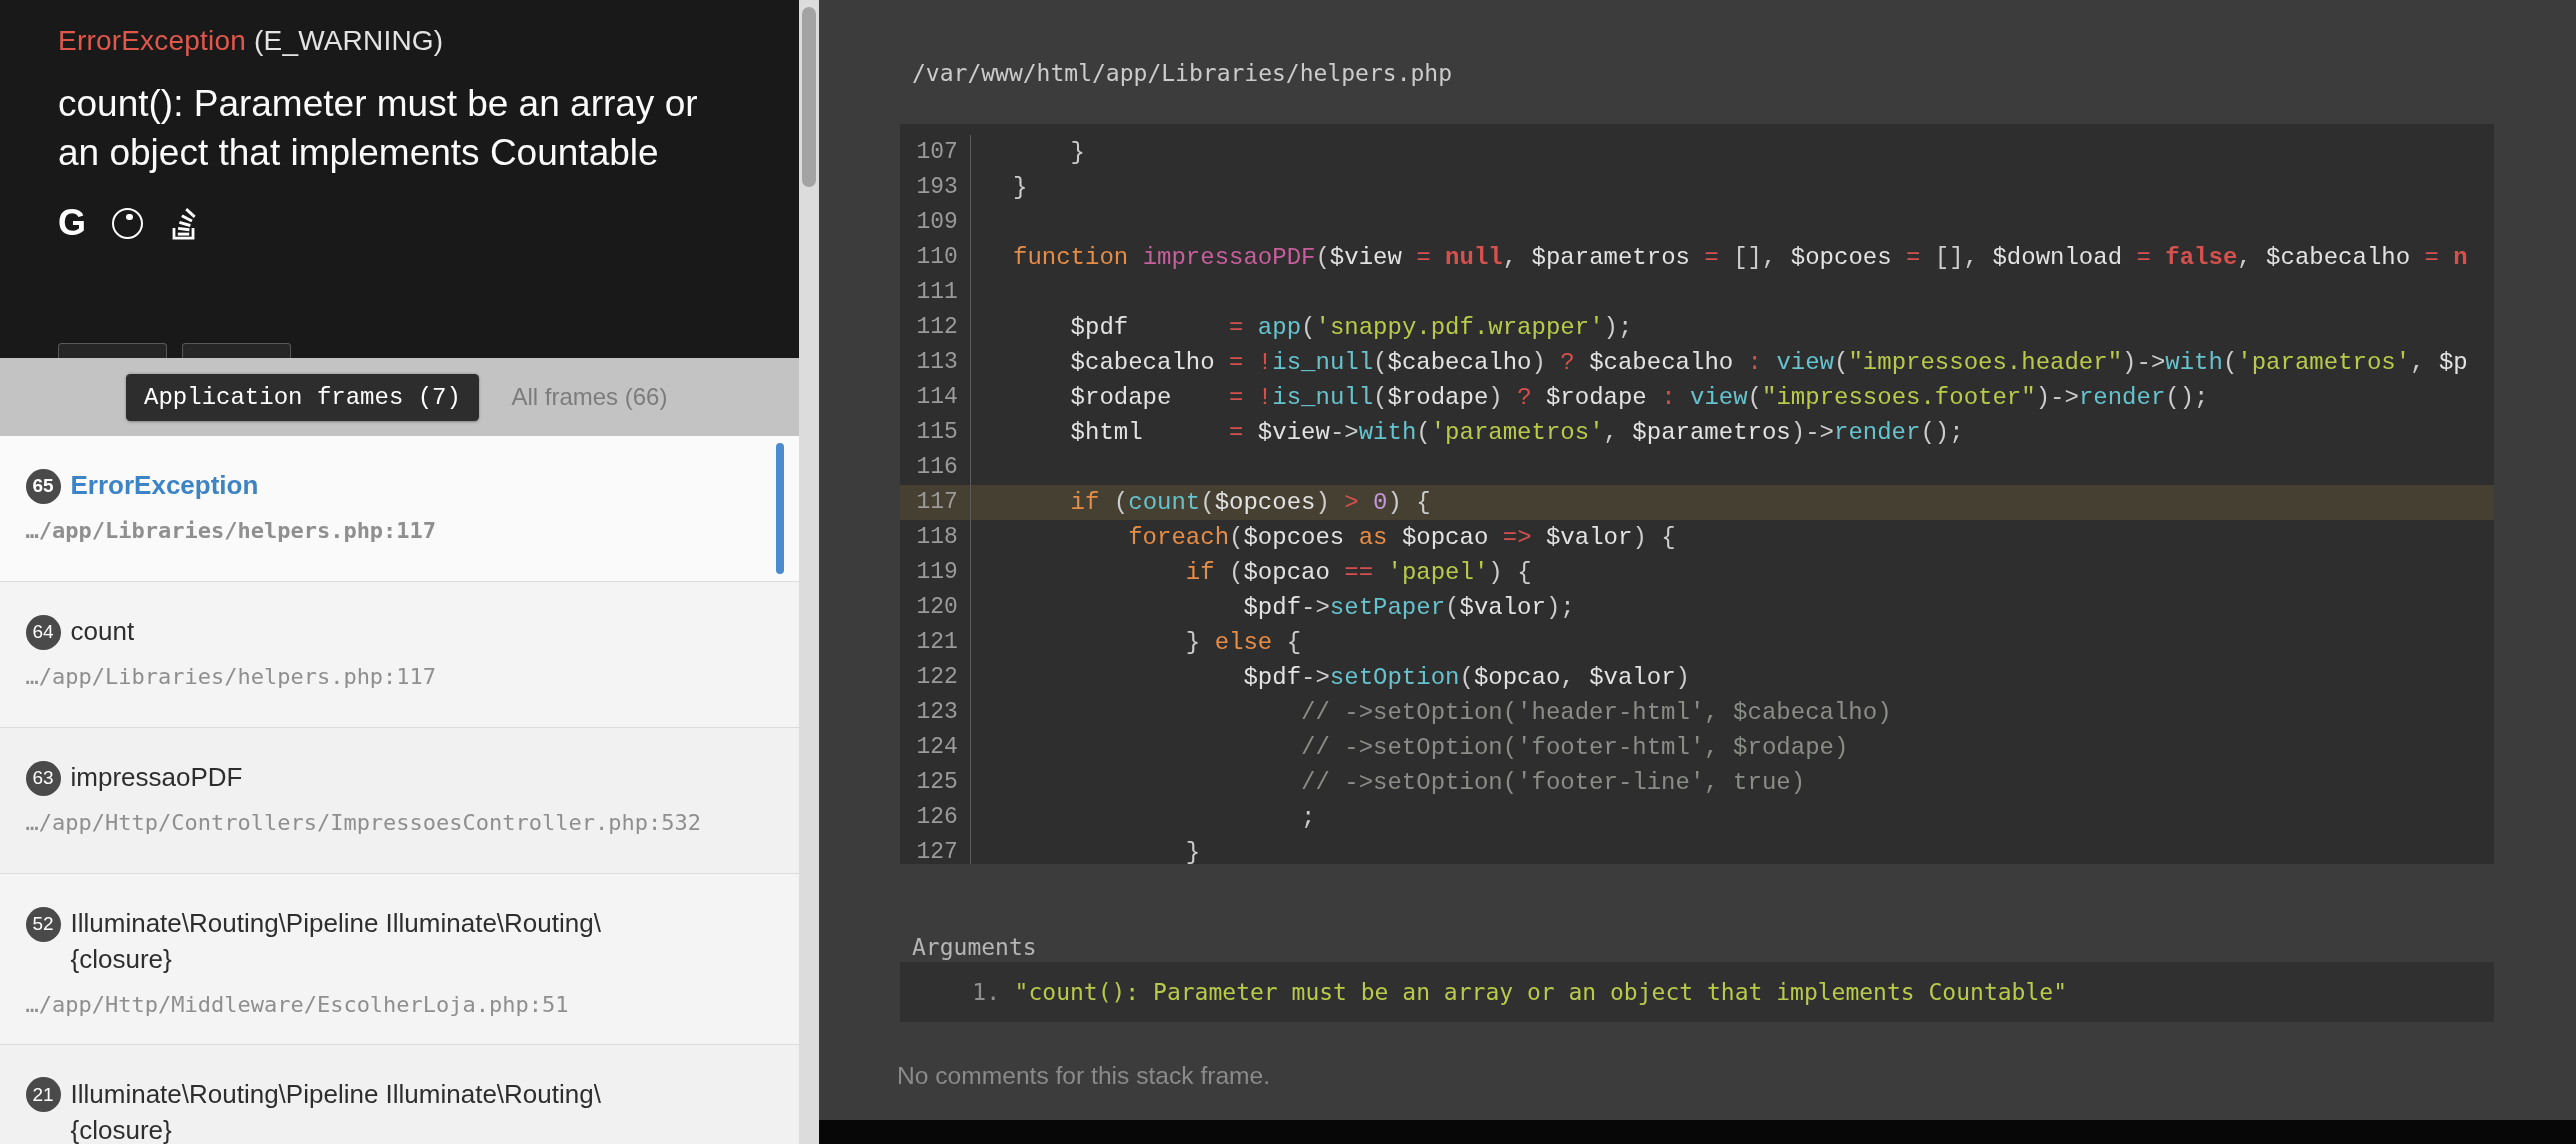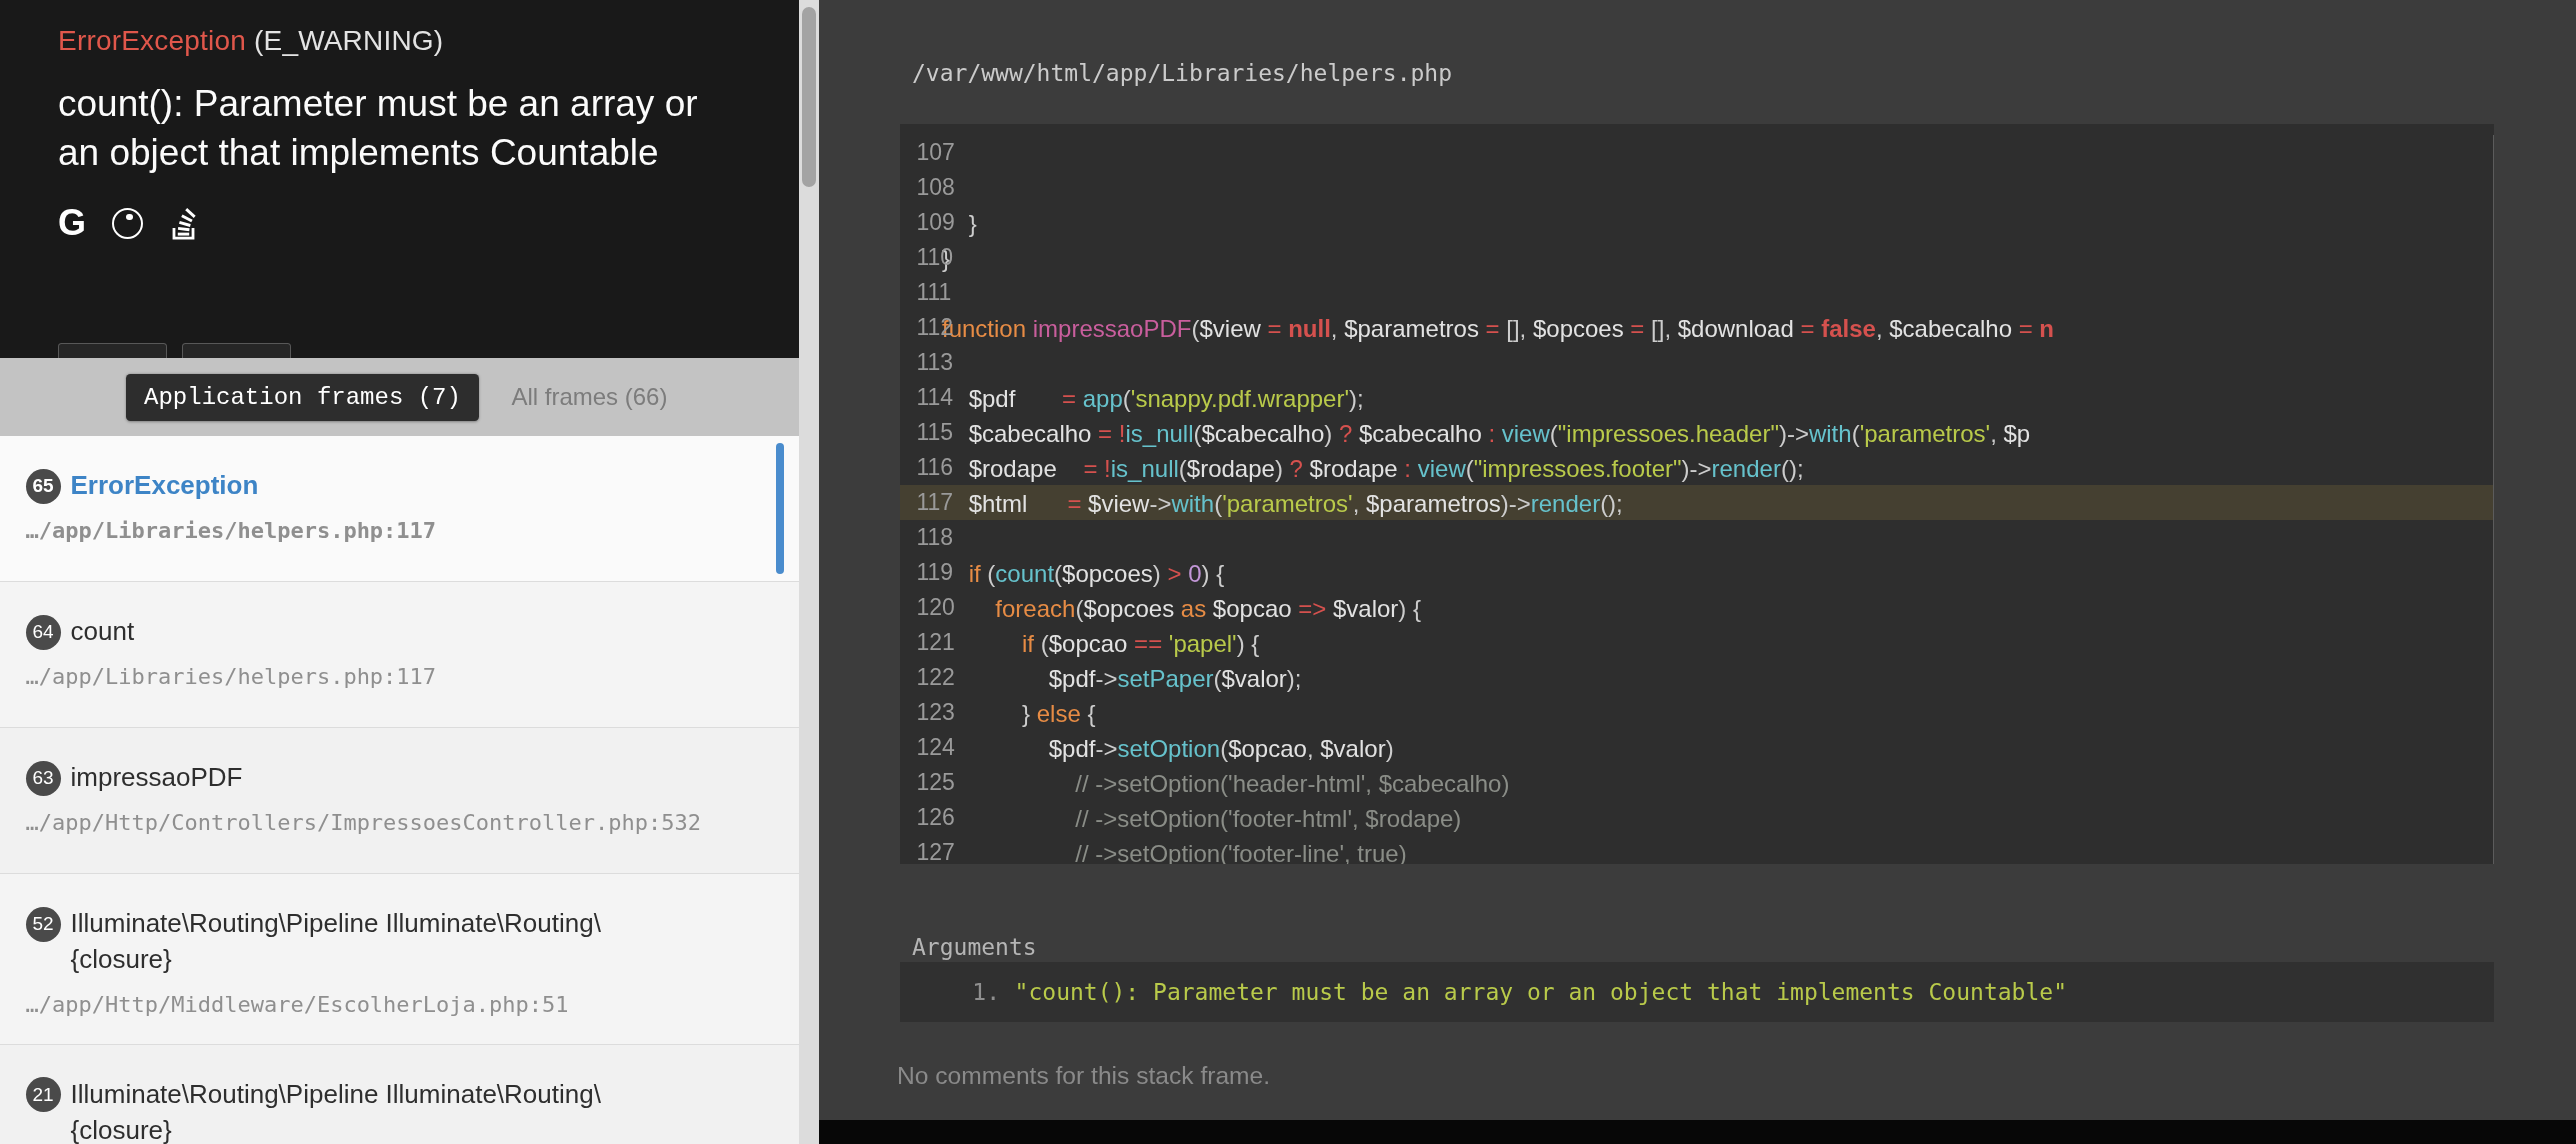--- a/index.html
+++ b/index.html
@@ -35,21 +35,21 @@
   .active-scroll-indicator{position:absolute;right:14.6px;top:7.3px;bottom:7.3px;width:8.2px;background:#4a8ccd;border-radius:4.5px;}
 
   
   .panel-scrollbar{position:absolute;left:799px;top:0;width:20px;height:1144px;background:#dcdcdc;}
   .panel-scrollbar .thumb{position:absolute;left:2.7px;top:7.3px;width:14.6px;height:180px;background:#a3a3a3;border-radius:7.3px;}
 
   
   .right-panel{position:absolute;left:819px;top:0;width:1757px;height:1144px;background:#3c3c3c;overflow:hidden;}
   .file-path{position:absolute;left:93px;top:60px;font-family:"DejaVu Sans Mono",monospace;font-size:23px;color:#cbcbcb;}
   .code-block{position:absolute;left:81px;top:124px;width:1594px;height:740px;background:#2e2e2e;overflow:hidden;padding-top:11px;box-sizing:border-box;}
-  .code-line{display:flex;height:35px;line-height:35px;white-space:pre;font-family:Liberation Sans, sans-serif;font-size:24px;flex-direction:column;}
+  .code-line{display:flex;height:35px;line-height:35px;white-space:pre;font-family:Liberation Mono, monospace;font-size:24px;}
   .code-line.hl{background:#454031;}
   .ln{flex:0 0 71px;padding-left:16.4px;box-sizing:border-box;color:#9a9a9a;border-right:0.9px solid #5c5c5c;font-size:23px;}
   .code-text{padding-left:42px;}
   .tok-plain{color:#cccccc;}
   .tok-var{color:#e2e2e2;}
   .tok-kw{color:#e78c45;}
   .tok-fn{color:#c95e9d;}
   .tok-op{color:#d5514e;}
   .tok-lit{color:#d5514e;font-weight:bold;}
   .tok-str{color:#b9ca4a;}
@@ -143,21 +143,21 @@
 
   <div class="panel-scrollbar">
     <div class="thumb"></div>
   </div>
 
   <main class="right-panel">
     <div class="file-path mono">/var/www/html/app/Libraries/helpers.php</div>
     <div class="code-block">
       <div>
           <div class="code-line"><span class="ln">107</span><span class="code-text"><span class="tok-plain">    }</span></span></div>
-          <div class="code-line"><span class="ln">108</span><span class="code-text"><span class="tok-plain">}</span></span></div>
+          <div class="code-line"><span class="ln">193</span><span class="code-text"><span class="tok-plain">}</span></span></div>
           <div class="code-line"><span class="ln">109</span><span class="code-text"><span class="tok-plain"></span></span></div>
           <div class="code-line"><span class="ln">110</span><span class="code-text"><span class="tok-kw">function</span><span class="tok-plain"> </span><span class="tok-fn">impressaoPDF</span><span class="tok-plain">(</span><span class="tok-var">$view</span><span class="tok-plain"> </span><span class="tok-op">=</span><span class="tok-plain"> </span><span class="tok-lit">null</span><span class="tok-plain">, </span><span class="tok-var">$parametros</span><span class="tok-plain"> </span><span class="tok-op">=</span><span class="tok-plain"> [], </span><span class="tok-var">$opcoes</span><span class="tok-plain"> </span><span class="tok-op">=</span><span class="tok-plain"> [], </span><span class="tok-var">$download</span><span class="tok-plain"> </span><span class="tok-op">=</span><span class="tok-plain"> </span><span class="tok-lit">false</span><span class="tok-plain">, </span><span class="tok-var">$cabecalho</span><span class="tok-plain"> </span><span class="tok-op">=</span><span class="tok-plain"> </span><span class="tok-lit">n</span></span></div>
           <div class="code-line"><span class="ln">111</span><span class="code-text"><span class="tok-plain"></span></span></div>
           <div class="code-line"><span class="ln">112</span><span class="code-text"><span class="tok-plain">    </span><span class="tok-var">$pdf</span><span class="tok-plain">       </span><span class="tok-op">=</span><span class="tok-plain"> </span><span class="tok-call">app</span><span class="tok-plain">(</span><span class="tok-str">'snappy.pdf.wrapper'</span><span class="tok-plain">);</span></span></div>
           <div class="code-line"><span class="ln">113</span><span class="code-text"><span class="tok-plain">    </span><span class="tok-var">$cabecalho</span><span class="tok-plain"> </span><span class="tok-op">=</span><span class="tok-plain"> </span><span class="tok-op">!</span><span class="tok-call">is_null</span><span class="tok-plain">(</span><span class="tok-var">$cabecalho</span><span class="tok-plain">) </span><span class="tok-op">?</span><span class="tok-plain"> </span><span class="tok-var">$cabecalho</span><span class="tok-plain"> </span><span class="tok-op">:</span><span class="tok-plain"> </span><span class="tok-call">view</span><span class="tok-plain">(</span><span class="tok-str">"impressoes.header"</span><span class="tok-plain">)-&gt;</span><span class="tok-call">with</span><span class="tok-plain">(</span><span class="tok-str">'parametros'</span><span class="tok-plain">, </span><span class="tok-var">$p</span></span></div>
           <div class="code-line"><span class="ln">114</span><span class="code-text"><span class="tok-plain">    </span><span class="tok-var">$rodape</span><span class="tok-plain">    </span><span class="tok-op">=</span><span class="tok-plain"> </span><span class="tok-op">!</span><span class="tok-call">is_null</span><span class="tok-plain">(</span><span class="tok-var">$rodape</span><span class="tok-plain">) </span><span class="tok-op">?</span><span class="tok-plain"> </span><span class="tok-var">$rodape</span><span class="tok-plain"> </span><span class="tok-op">:</span><span class="tok-plain"> </span><span class="tok-call">view</span><span class="tok-plain">(</span><span class="tok-str">"impressoes.footer"</span><span class="tok-plain">)-&gt;</span><span class="tok-call">render</span><span class="tok-plain">();</span></span></div>
           <div class="code-line"><span class="ln">115</span><span class="code-text"><span class="tok-plain">    </span><span class="tok-var">$html</span><span class="tok-plain">      </span><span class="tok-op">=</span><span class="tok-plain"> </span><span class="tok-var">$view</span><span class="tok-plain">-&gt;</span><span class="tok-call">with</span><span class="tok-plain">(</span><span class="tok-str">'parametros'</span><span class="tok-plain">, </span><span class="tok-var">$parametros</span><span class="tok-plain">)-&gt;</span><span class="tok-call">render</span><span class="tok-plain">();</span></span></div>
           <div class="code-line"><span class="ln">116</span><span class="code-text"><span class="tok-plain"></span></span></div>
           <div class="code-line hl"><span class="ln">117</span><span class="code-text"><span class="tok-plain">    </span><span class="tok-kw">if</span><span class="tok-plain"> (</span><span class="tok-call">count</span><span class="tok-plain">(</span><span class="tok-var">$opcoes</span><span class="tok-plain">) </span><span class="tok-op">&gt;</span><span class="tok-plain"> </span><span class="tok-num">0</span><span class="tok-plain">) {</span></span></div>
           <div class="code-line"><span class="ln">118</span><span class="code-text"><span class="tok-plain">        </span><span class="tok-kw">foreach</span><span class="tok-plain">(</span><span class="tok-var">$opcoes</span><span class="tok-plain"> </span><span class="tok-kw">as</span><span class="tok-plain"> </span><span class="tok-var">$opcao</span><span class="tok-plain"> </span><span class="tok-op">=&gt;</span><span class="tok-plain"> </span><span class="tok-var">$valor</span><span class="tok-plain">) {</span></span></div>

